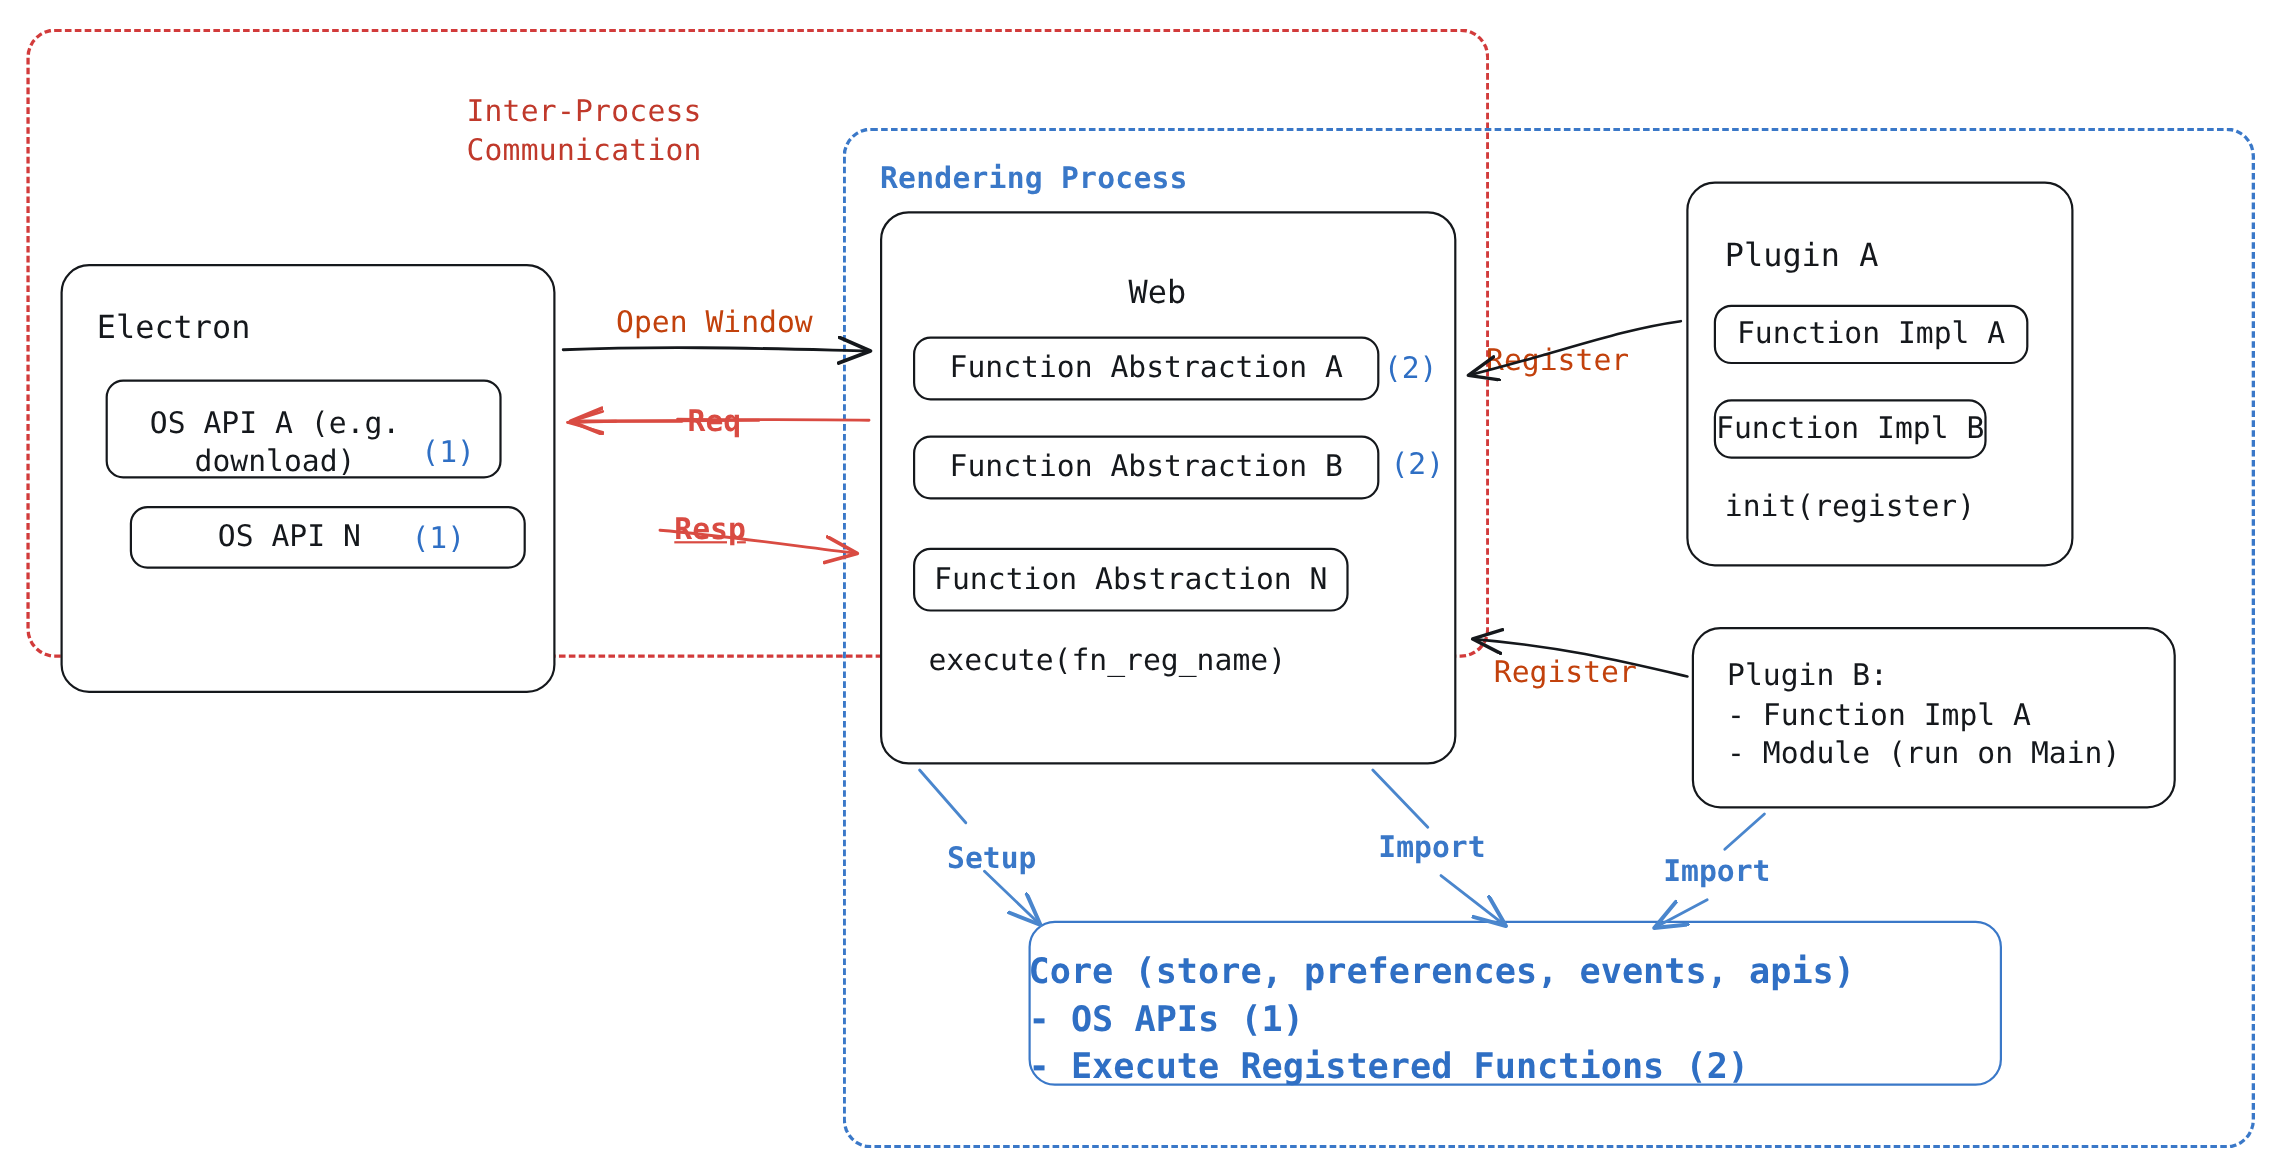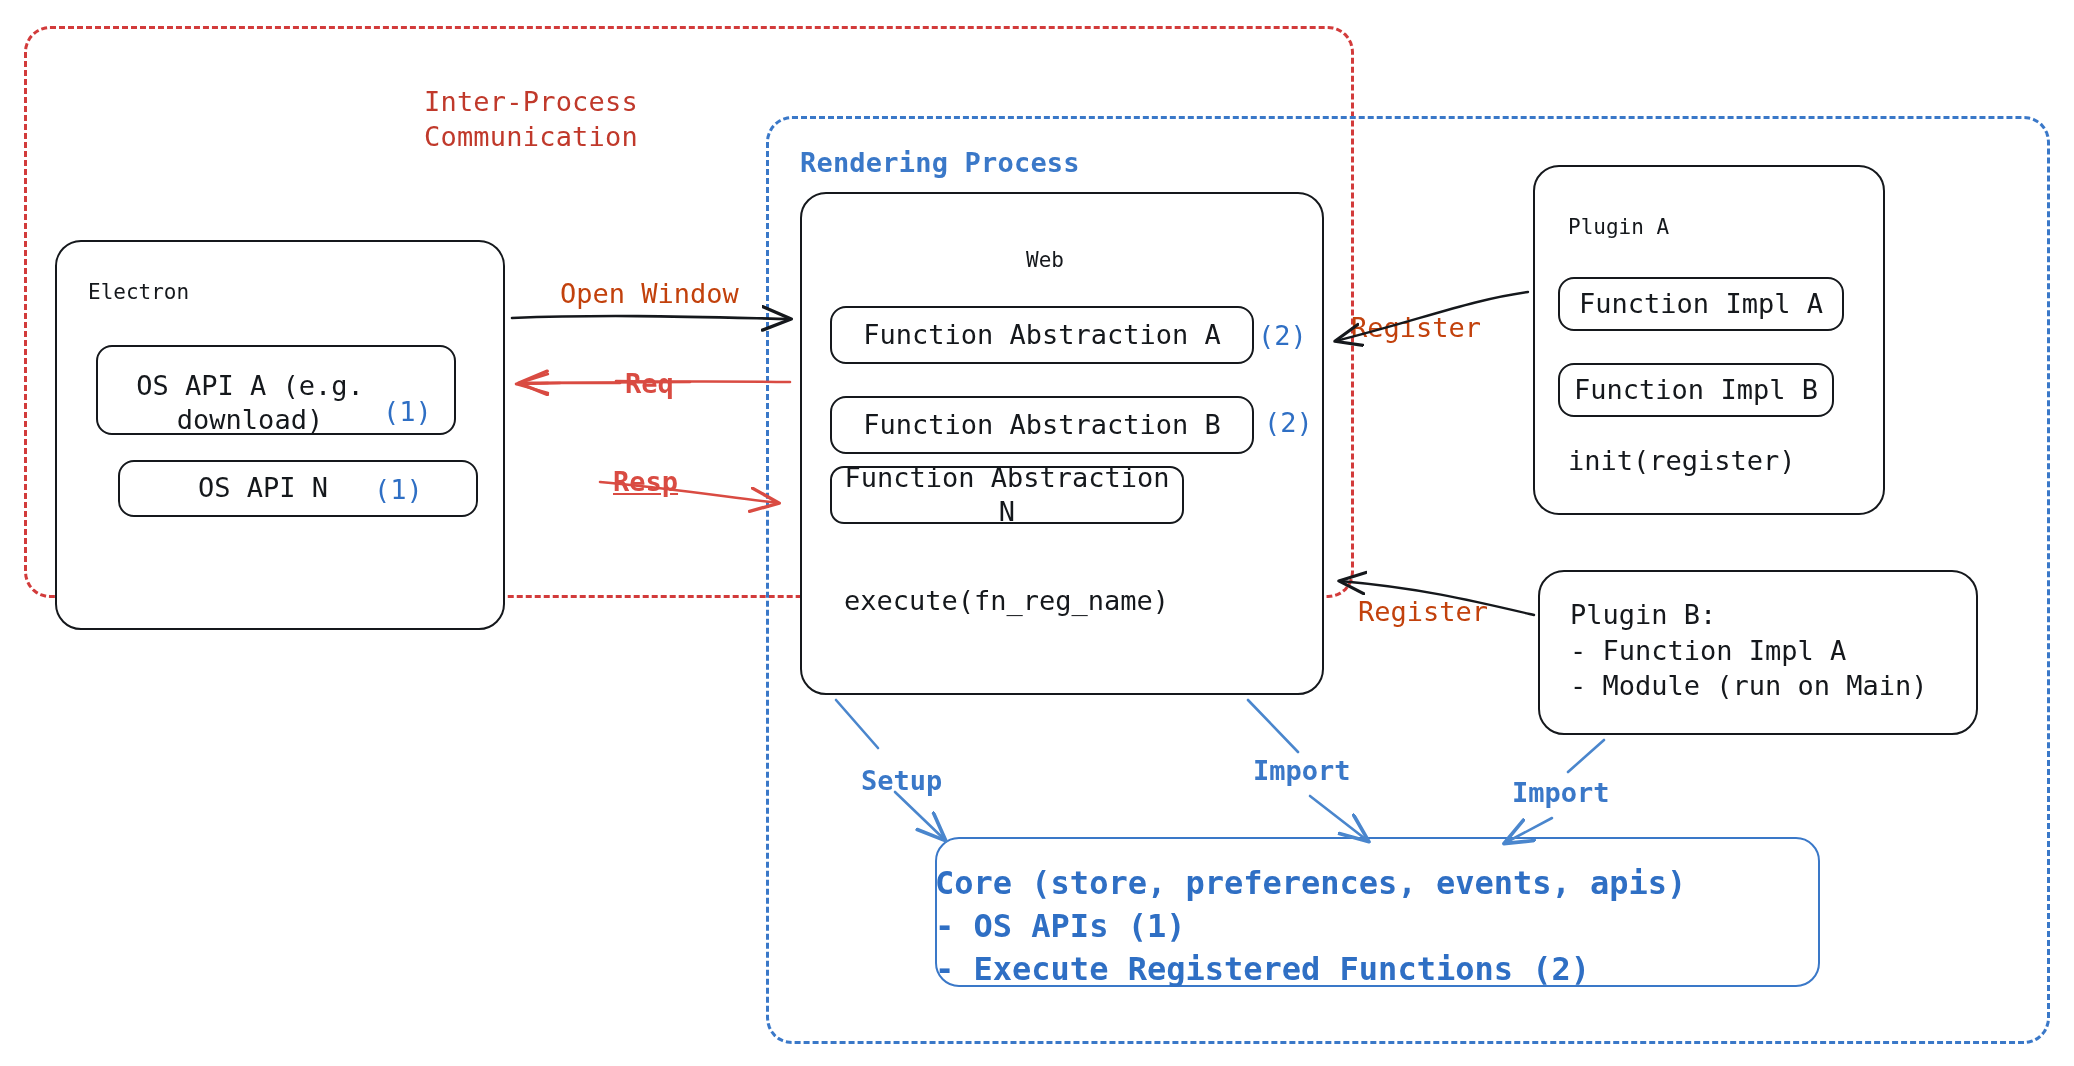--- a/index.html
+++ b/index.html
@@ -50,21 +50,21 @@
     border-radius: 16px;
     border-width: 2px;
   }
   .box.core {
     border-color: #3a78c8;
     border-radius: 24px;
     border-width: 2.5px;
   }
 
   .box-title {
-    font-size: 21px;
+    font-size: 29px;
     color: #15181c;
     white-space: pre;
   }
   .inner-text {
     font-size: 27px;
     color: #15181c;
     text-align: center;
     white-space: pre-line;
     line-height: 1.26;
     width: 100%;
@@ -144,35 +144,35 @@
   <div class="abs box inner" style="left:830px; top:306px; width:424px; height:58px; display:flex; align-items:center; justify-content:center;">
     <div class="inner-text">Function Abstraction A</div>
   </div>
   <div class="abs marker" style="left:1258px; top:320px;">(2)</div>
 
   <div class="abs box inner" style="left:830px; top:396px; width:424px; height:58px; display:flex; align-items:center; justify-content:center;">
     <div class="inner-text">Function Abstraction B</div>
   </div>
   <div class="abs marker" style="left:1264px; top:407px;">(2)</div>
 
-  <div class="abs box inner" style="left:830px; top:466px; width:354px; height:58px; display:flex; align-items:center; justify-content:center;border-radius:14px;">
+  <div class="abs box inner" style="left:830px; top:498px; width:396px; height:58px; display:flex; align-items:center; justify-content:center;">
     <div class="inner-text">Function Abstraction N</div>
   </div>
 
   <div class="abs plain-text" style="left:844px; top:583px;">execute(fn_reg_name)</div>
 
   <div class="abs box" style="left:1533px; top:165px; width:352px; height:350px;"></div>
 
   <div class="abs box-title" style="left:1568px; top:215px;">Plugin A</div>
 
   <div class="abs box inner" style="left:1558px; top:277px; width:286px; height:54px; display:flex; align-items:center; justify-content:center;">
     <div class="inner-text">Function Impl A</div>
   </div>
 
-  <div class="abs box inner" style="left:1558px; top:363px; width:276px; height:54px; display:flex; align-items:center; justify-content:center;">
+  <div class="abs box inner" style="left:1558px; top:363px; width:248px; height:54px; display:flex; align-items:center; justify-content:center;">
     <div class="inner-text">Function Impl B</div>
   </div>
 
   <div class="abs plain-text" style="left:1568px; top:443px;">init(register)</div>
 
   <div class="abs box" style="left:1538px; top:570px; width:440px; height:165px;"></div>
 
   <div class="abs plain-text" style="left:1570px; top:597px; width:400px;">Plugin B:
 - Function Impl A
 - Module (run on Main)</div>

